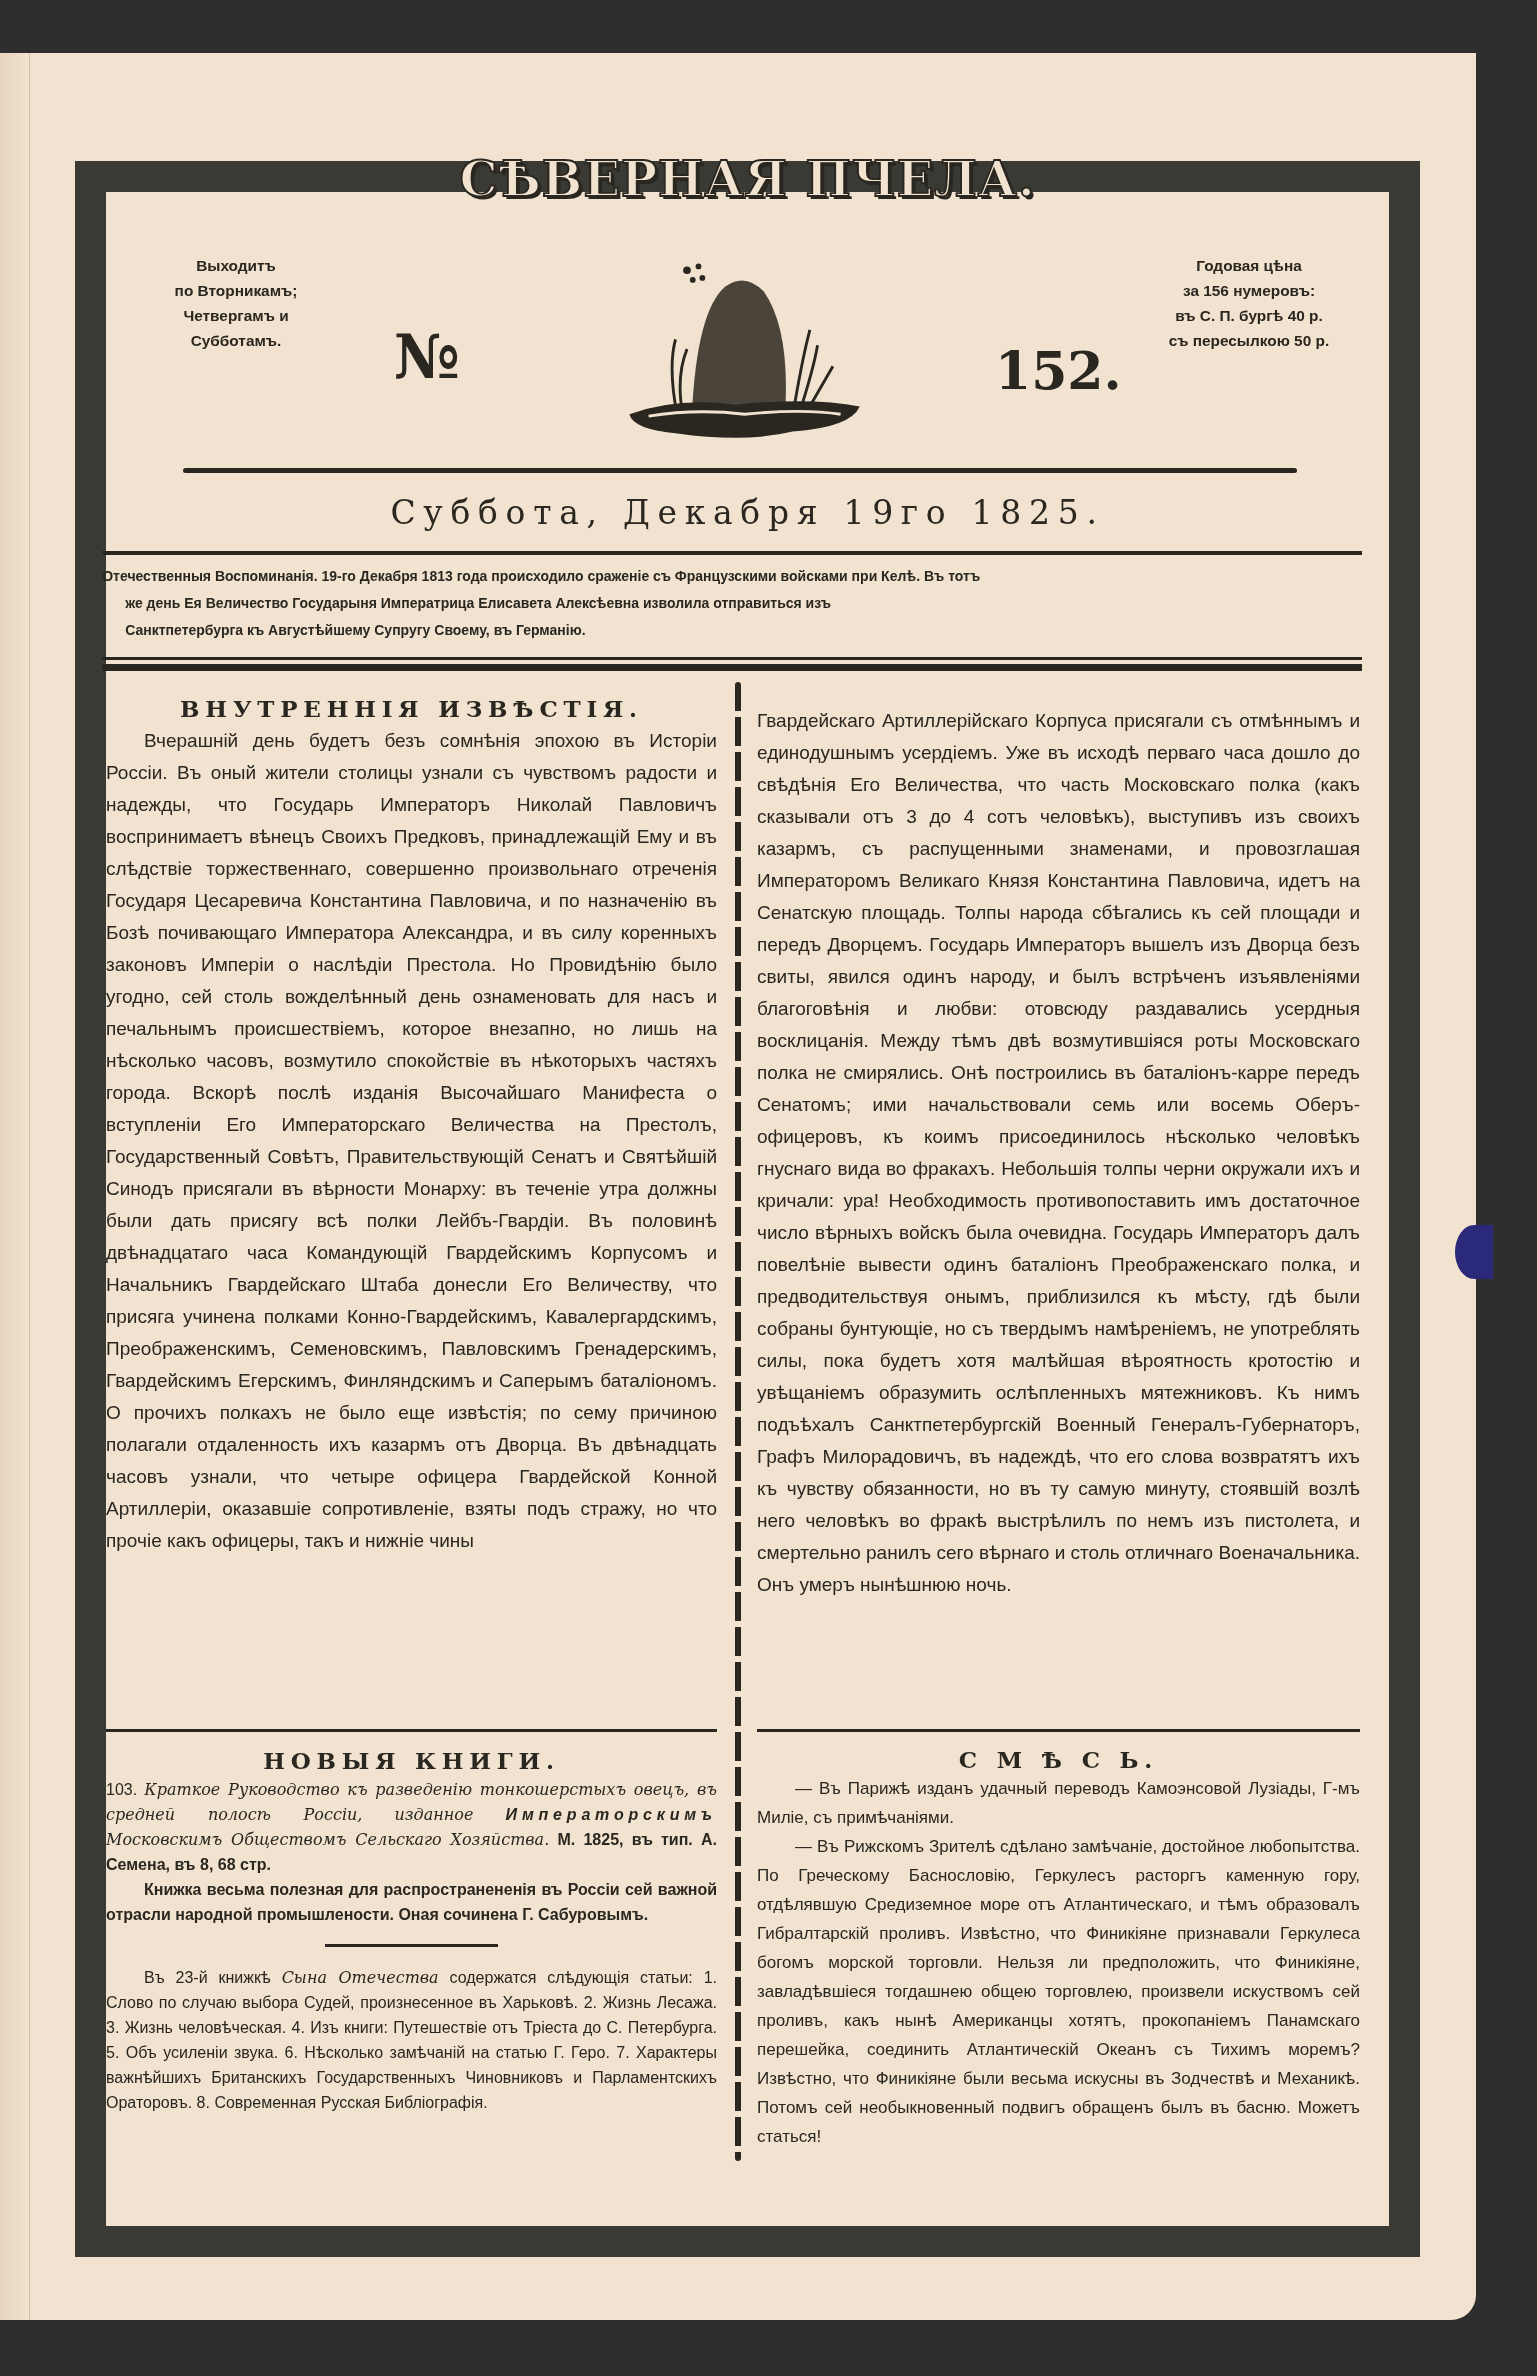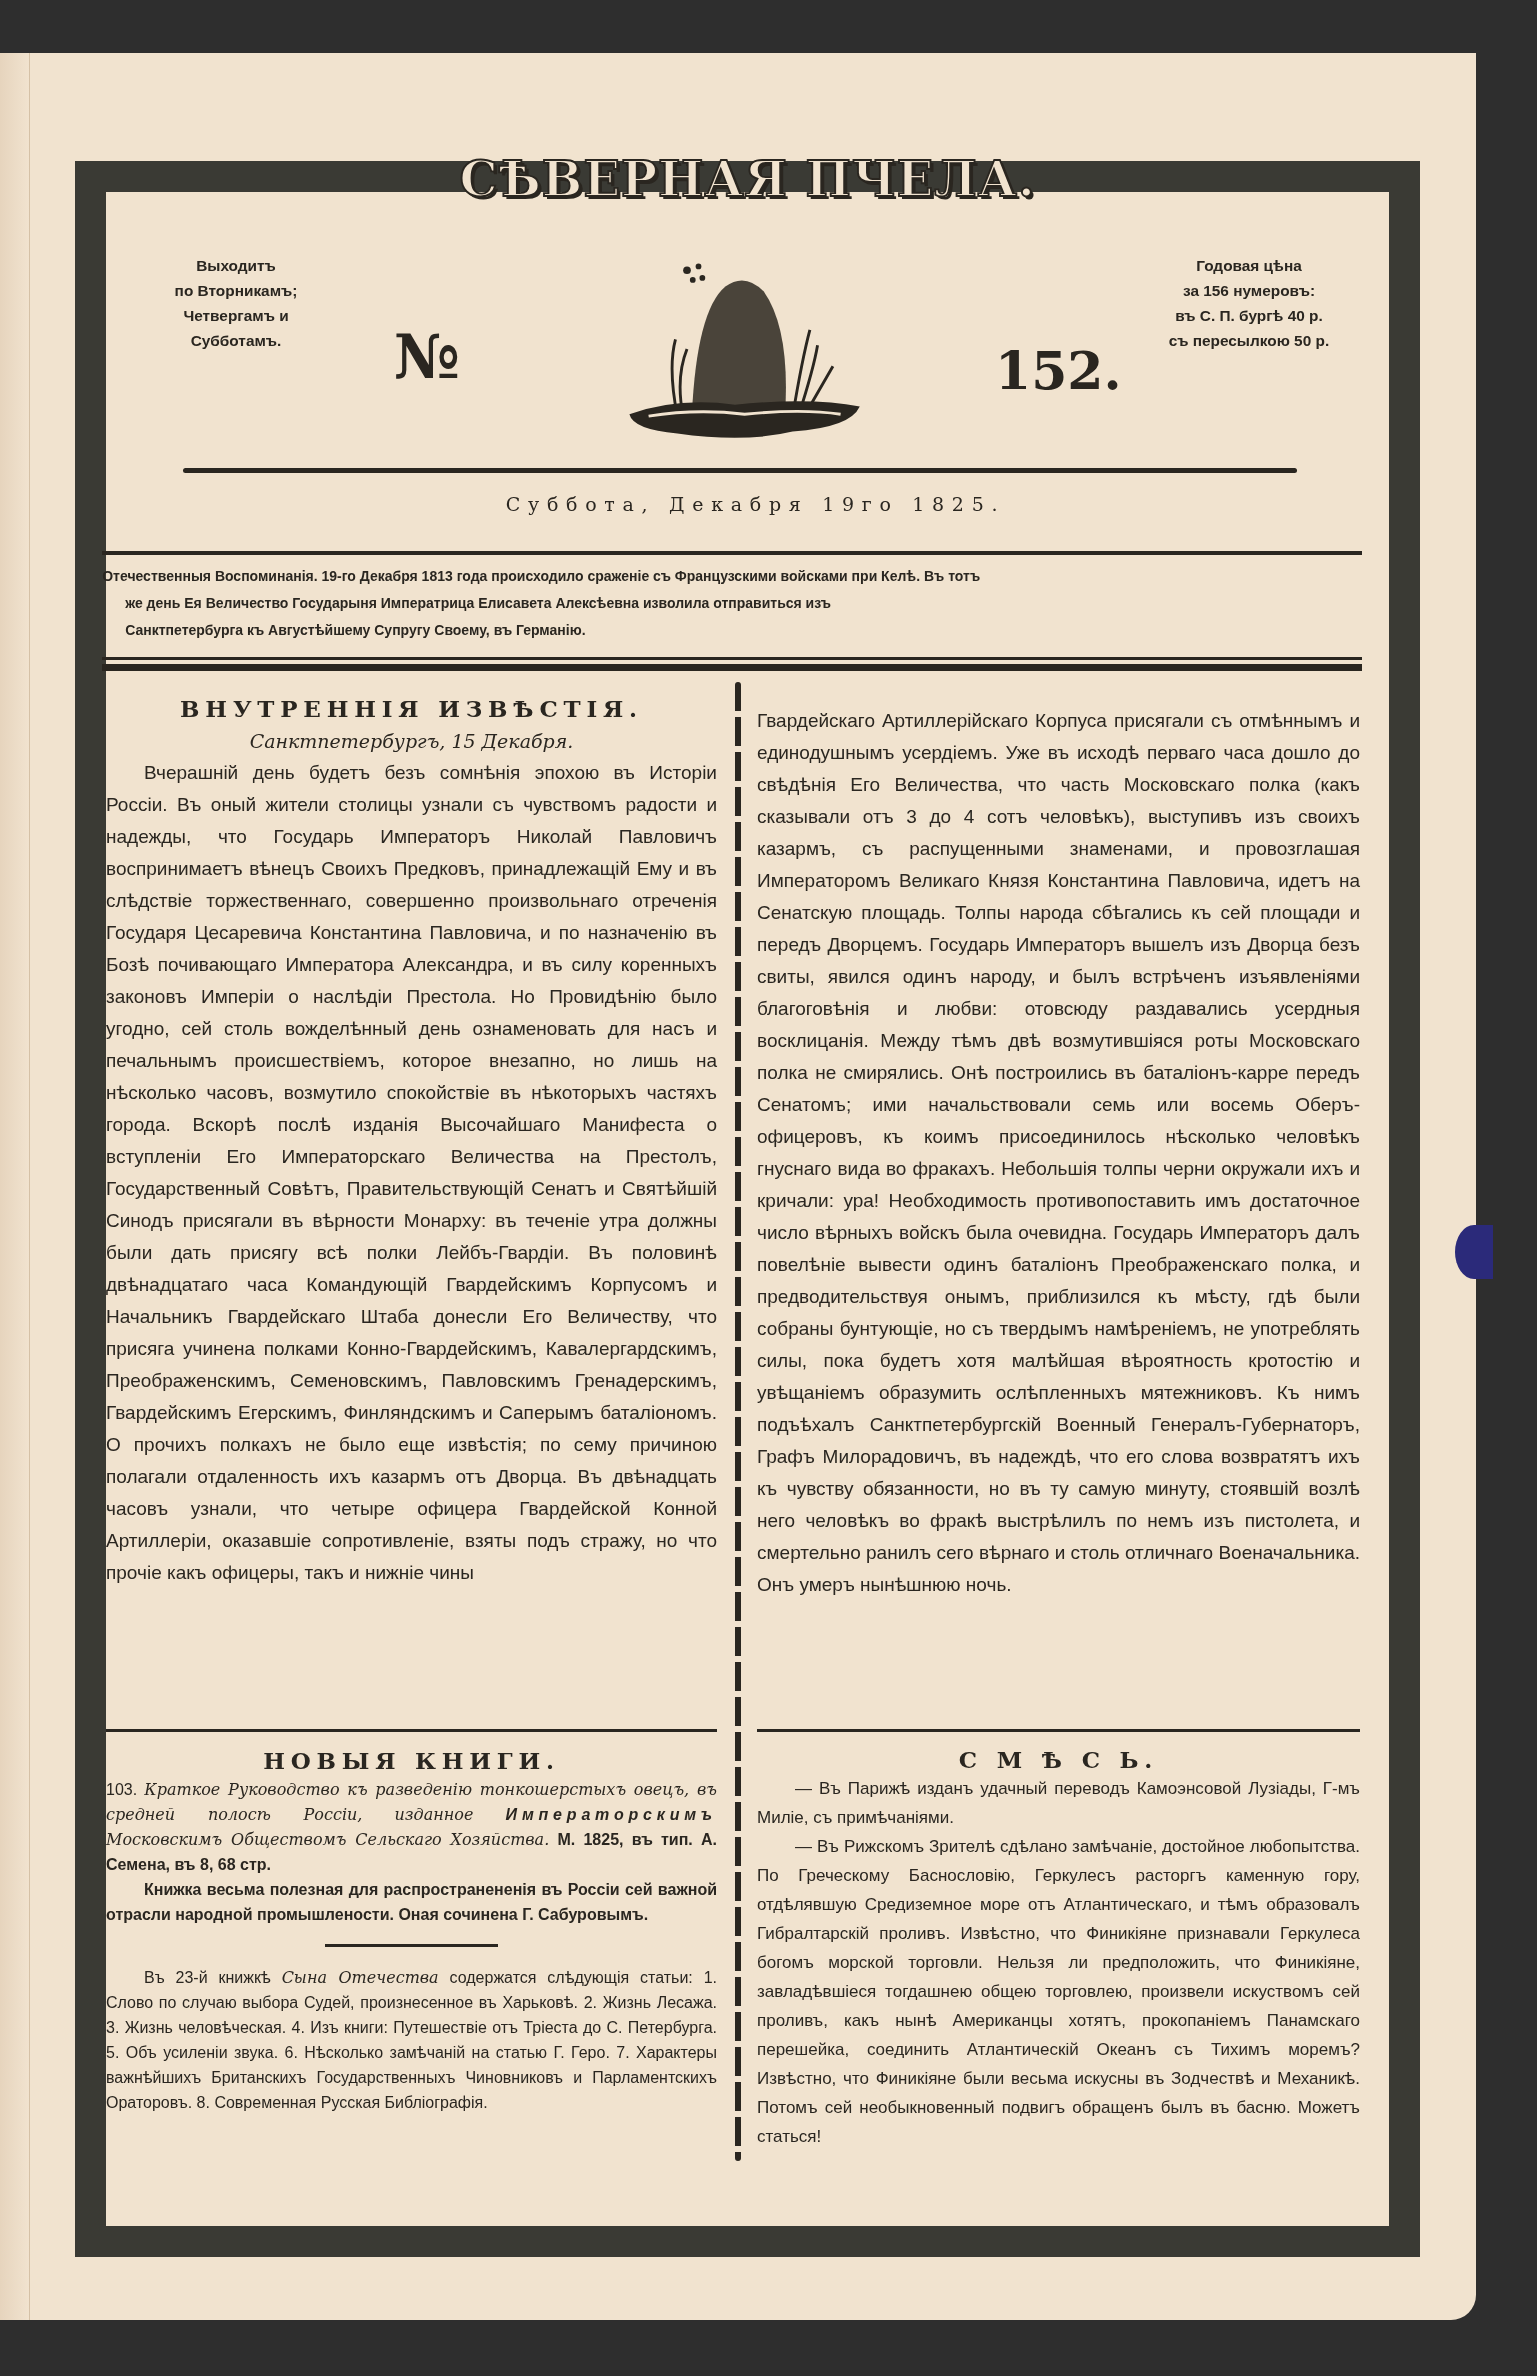--- a/index.html
+++ b/index.html
@@ -18,21 +18,21 @@
               font-family:"DejaVu Serif", serif; font-size:48px; font-weight:bold; letter-spacing:1px;
               color:#f1e3cf; -webkit-text-stroke:1.9px #2a2620; text-shadow:2.9px 2.9px 0 #2a2620; }
   .pub-left { position:absolute; left:29px; top:115px; width:202px; text-align:center;
               font-family:"Liberation Sans Narrow","Liberation Sans", sans-serif; font-size:15.4px; line-height:25px; font-weight:bold; }
   .pub-right { position:absolute; left:1018px; top:115px; width:250px; text-align:center;
               font-family:"Liberation Sans", sans-serif; font-size:15.4px; line-height:25px; font-weight:bold; }
   .no-sign { position:absolute; left:288px; top:183px; font-size:61px; font-weight:bold; }
   .no-val { position:absolute; left:889px; top:202px; font-size:52px; font-weight:bold; }
   .hive { position:absolute; left:456px; top:115px; width:346px; height:192px; }
   .rule-top { position:absolute; left:77px; top:330px; width:1114px; height:4.8px; background:#2a2620; border-radius:2.9px; }
-  .dateline { position:absolute; left:0; top:355px; width:100%; text-align:center; font-size:19px; letter-spacing:7.7px;padding-left:8px; }
+  .dateline { position:absolute; left:0; top:355px; width:100%; text-align:center; font-size:33px; letter-spacing:7.7px; }
   .rule-a { position:absolute; left:-3.8px; top:413px; width:1260px; height:3.8px; background:#2a2620; }
   .memo { position:absolute; left:-3.8px; top:425px; width:1260px; font-family:"Liberation Sans", sans-serif;
           font-size:14px; line-height:27px; font-weight:bold; }
   .memo .l1 { text-align:justify; }
   .memo .ind { padding-left:23px; }
   .rule-b { position:absolute; left:-3.8px; top:519px; width:1260px; height:2.9px; background:#2a2620; }
   .rule-c { position:absolute; left:-3.8px; top:526px; width:1260px; height:6.7px; background:#2a2620; }
   .colsep { position:absolute; left:629px; top:544px; width:5.8px; height:1479px;
             background:repeating-linear-gradient(180deg,#2a2620 0 29px,transparent 29px 35px); border-radius:2.9px; }
   .col { position:absolute; font-family:"Liberation Sans", sans-serif; font-size:19px; line-height:32px;
@@ -102,21 +102,20 @@
     <div class="ind">же день Ея Величество Государыня Императрица Елисавета Алексѣевна изволила отправиться изъ</div>
     <div class="ind">Санктпетербурга къ Августѣйшему Супругу Своему, въ Германію.</div>
   </div>
   <div class="rule-b"></div>
   <div class="rule-c"></div>
 
   <div class="colsep"></div>
 
   <div class="col" style="left:0; top:555px; width:611px;">
     <h2 class="sec">ВНУТРЕННІЯ ИЗВѢСТІЯ.</h2>
-    <div class="dateline2">Санктпетербургъ, 15 Декабря.</div>
     <p class="indent">Вчерашній день будетъ безъ сомнѣнія эпохою въ Исторіи Россіи. Въ оный жители столицы узнали съ чувствомъ радости и надежды, что Государь Императоръ Николай Павловичъ воспринимаетъ вѣнецъ Своихъ Предковъ, принадлежащій Ему и въ слѣдствіе торжественнаго, совершенно произвольнаго отреченія Государя Цесаревича Константина Павловича, и по назначенію въ Бозѣ почивающаго Императора Александра, и въ силу коренныхъ законовъ Имперіи о наслѣдіи Престола. Но Провидѣнію было угодно, сей столь вожделѣнный день ознаменовать для насъ и печальнымъ происшествіемъ, которое внезапно, но лишь на нѣсколько часовъ, возмутило спокойствіе въ нѣкоторыхъ частяхъ города. Вскорѣ послѣ изданія Высочайшаго Манифеста о вступленіи Его Императорскаго Величества на Престолъ, Государственный Совѣтъ, Правительствующій Сенатъ и Святѣйшій Синодъ присягали въ вѣрности Монарху: въ теченіе утра должны были дать присягу всѣ полки Лейбъ-Гвардіи. Въ половинѣ двѣнадцатаго часа Командующій Гвардейскимъ Корпусомъ и Начальникъ Гвардейскаго Штаба донесли Его Величеству, что присяга учинена полками Конно-Гвардейскимъ, Кавалергардскимъ, Преображенскимъ, Семеновскимъ, Павловскимъ Гренадерскимъ, Гвардейскимъ Егерскимъ, Финляндскимъ и Саперымъ баталіономъ. О прочихъ полкахъ не было еще извѣстія; по сему причиною полагали отдаленность ихъ казармъ отъ Дворца. Въ двѣнадцать часовъ узнали, что четыре офицера Гвардейской Конной Артиллеріи, оказавшіе сопротивленіе, взяты подъ стражу, но что прочіе какъ офицеры, такъ и нижніе чины</p>
   </div>
 
   <div class="col" style="left:651px; top:567px; width:603px;">
     <p>Гвардейскаго Артиллерійскаго Корпуса присягали съ отмѣннымъ и единодушнымъ усердіемъ. Уже въ исходѣ перваго часа дошло до свѣдѣнія Его Величества, что часть Московскаго полка (какъ сказывали отъ 3 до 4 сотъ человѣкъ), выступивъ изъ своихъ казармъ, съ распущенными знаменами, и провозглашая Императоромъ Великаго Князя Константина Павловича, идетъ на Сенатскую площадь. Толпы народа сбѣгались къ сей площади и передъ Дворцемъ. Государь Императоръ вышелъ изъ Дворца безъ свиты, явился одинъ народу, и былъ встрѣченъ изъявленіями благоговѣнія и любви: отовсюду раздавались усердныя восклицанія. Между тѣмъ двѣ возмутившіяся роты Московскаго полка не смирялись. Онѣ построились въ баталіонъ-карре передъ Сенатомъ; ими начальствовали семь или восемь Оберъ-офицеровъ, къ коимъ присоединилось нѣсколько человѣкъ гнуснаго вида во фракахъ. Небольшія толпы черни окружали ихъ и кричали: ура! Необходимость противопоставить имъ достаточное число вѣрныхъ войскъ была очевидна. Государь Императоръ далъ повелѣніе вывести одинъ баталіонъ Преображенскаго полка, и предводительствуя онымъ, приблизился къ мѣсту, гдѣ были собраны бунтующіе, но съ твердымъ намѣреніемъ, не употреблять силы, пока будетъ хотя малѣйшая вѣроятность кротостію и увѣщаніемъ образумить ослѣпленныхъ мятежниковъ. Къ нимъ подъѣхалъ Санктпетербургскій Военный Генералъ-Губернаторъ, Графъ Милорадовичъ, въ надеждѣ, что его слова возвратятъ ихъ къ чувству обязанности, но въ ту самую минуту, стоявшій возлѣ него человѣкъ во фракѣ выстрѣлилъ по немъ изъ пистолета, и смертельно ранилъ сего вѣрнаго и столь отличнаго Военачальника. Онъ умеръ нынѣшнюю ночь.</p>
   </div>
 
   <div class="col" style="left:0; top:1585px; width:611px;">
     <div class="hr-full"></div>
     <h2 class="sec">НОВЫЯ КНИГИ.</h2>

